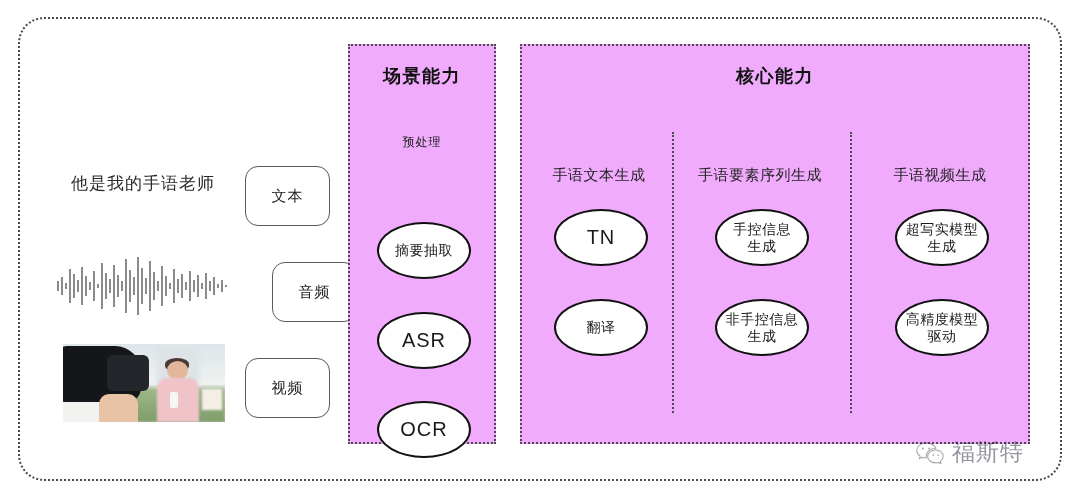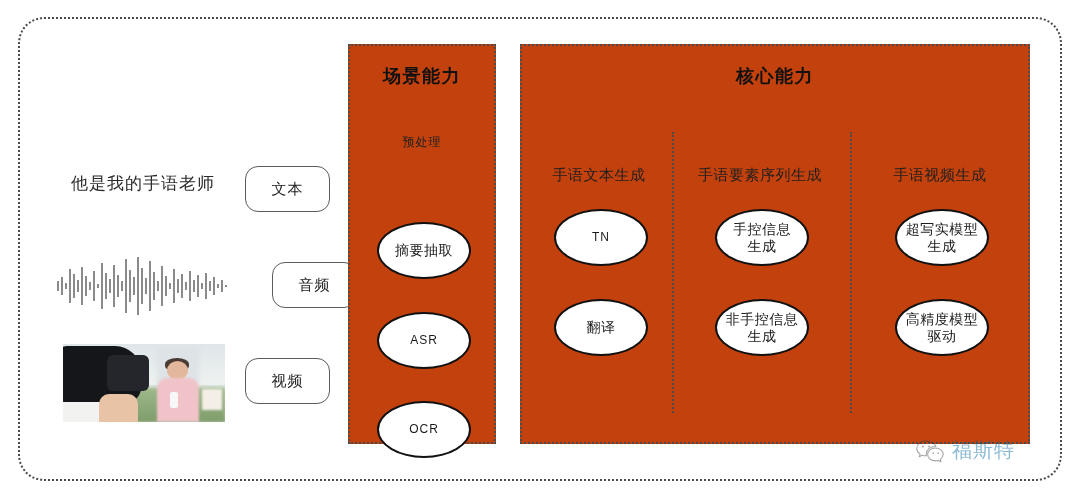--- a/index.html
+++ b/index.html
@@ -27,21 +27,21 @@
     border: 2px dotted #4a4a4a;
     border-radius: 26px;
     background: #ffffff;
   }
 
   
   .section-box {
     position: absolute;
     box-sizing: border-box;
     border: 2px dotted #4a4a4a;
-    background: #c2410c;
+    background: #f0abfc;
   }
 
   
   .inputs-panel {
     position: absolute;
     left: 18px;
     top: 17px;
     width: 330px;
     height: 464px;
   }
@@ -64,21 +64,21 @@
     text-align: center;
     font-size: 17px;
     letter-spacing: 1px;
     color: #2a2a2a;
     white-space: nowrap;
   }
   .input-chip {
     position: absolute;
     box-sizing: border-box;
     width: 85px;
-    height: 46px;
+    height: 60px;
     border: 1.6px solid #5b5b5b;
     border-radius: 13px;
     background: #ffffff;
     display: flex;
     align-items: center;
     justify-content: center;
     font-size: 15px;
     letter-spacing: 1px;
     color: #222;
   }
@@ -192,21 +192,21 @@
     background: #ffffff;
     display: flex;
     align-items: center;
     justify-content: center;
     text-align: center;
     font-size: 14px;
     line-height: 1.18;
     letter-spacing: 0.5px;
     color: #1a1a1a;
   }
-  .ellipse.latin { font-size: 12px; letter-spacing: 1px; }
+  .ellipse.latin { font-size: 20px; letter-spacing: 1px; }
 
   .sc-e1 { left: 27px; top: 176px; }
   .sc-e2 { left: 27px; top: 266px; }
   .sc-e3 { left: 27px; top: 355px; }
 
   
   .core-box {
     left: 520px;
     top: 44px;
     width: 510px;
@@ -249,23 +249,23 @@
     position: absolute;
     left: 915px;
     top: 437px;
     display: flex;
     align-items: center;
     gap: 7px;
     opacity: 0.45;
   }
   .wechat-mark { width: 30px; height: 26px; }
   .watermark-text {
-    font-size: 20px;
-    letter-spacing: 1px;
-    color: #0369a1;
+    font-size: 23px;
+    letter-spacing: 1px;
+    color: #0f172a;
     white-space: nowrap;
   }
 </style>
 </head>
 <body>
 
 <div class="outer-frame"></div>
 
 <div class="inputs-panel">
 

